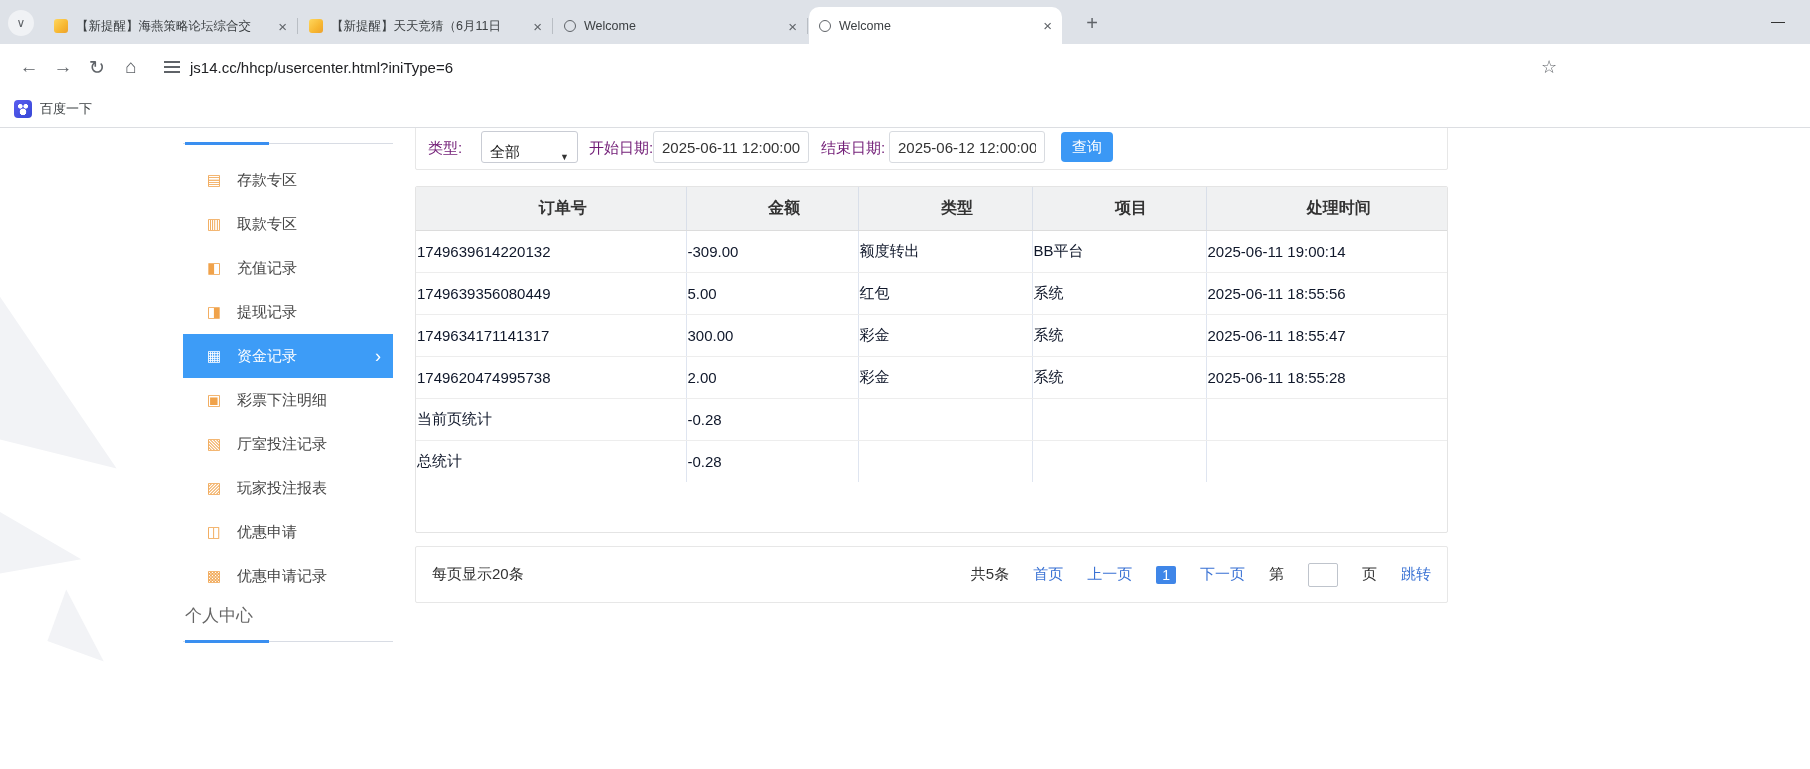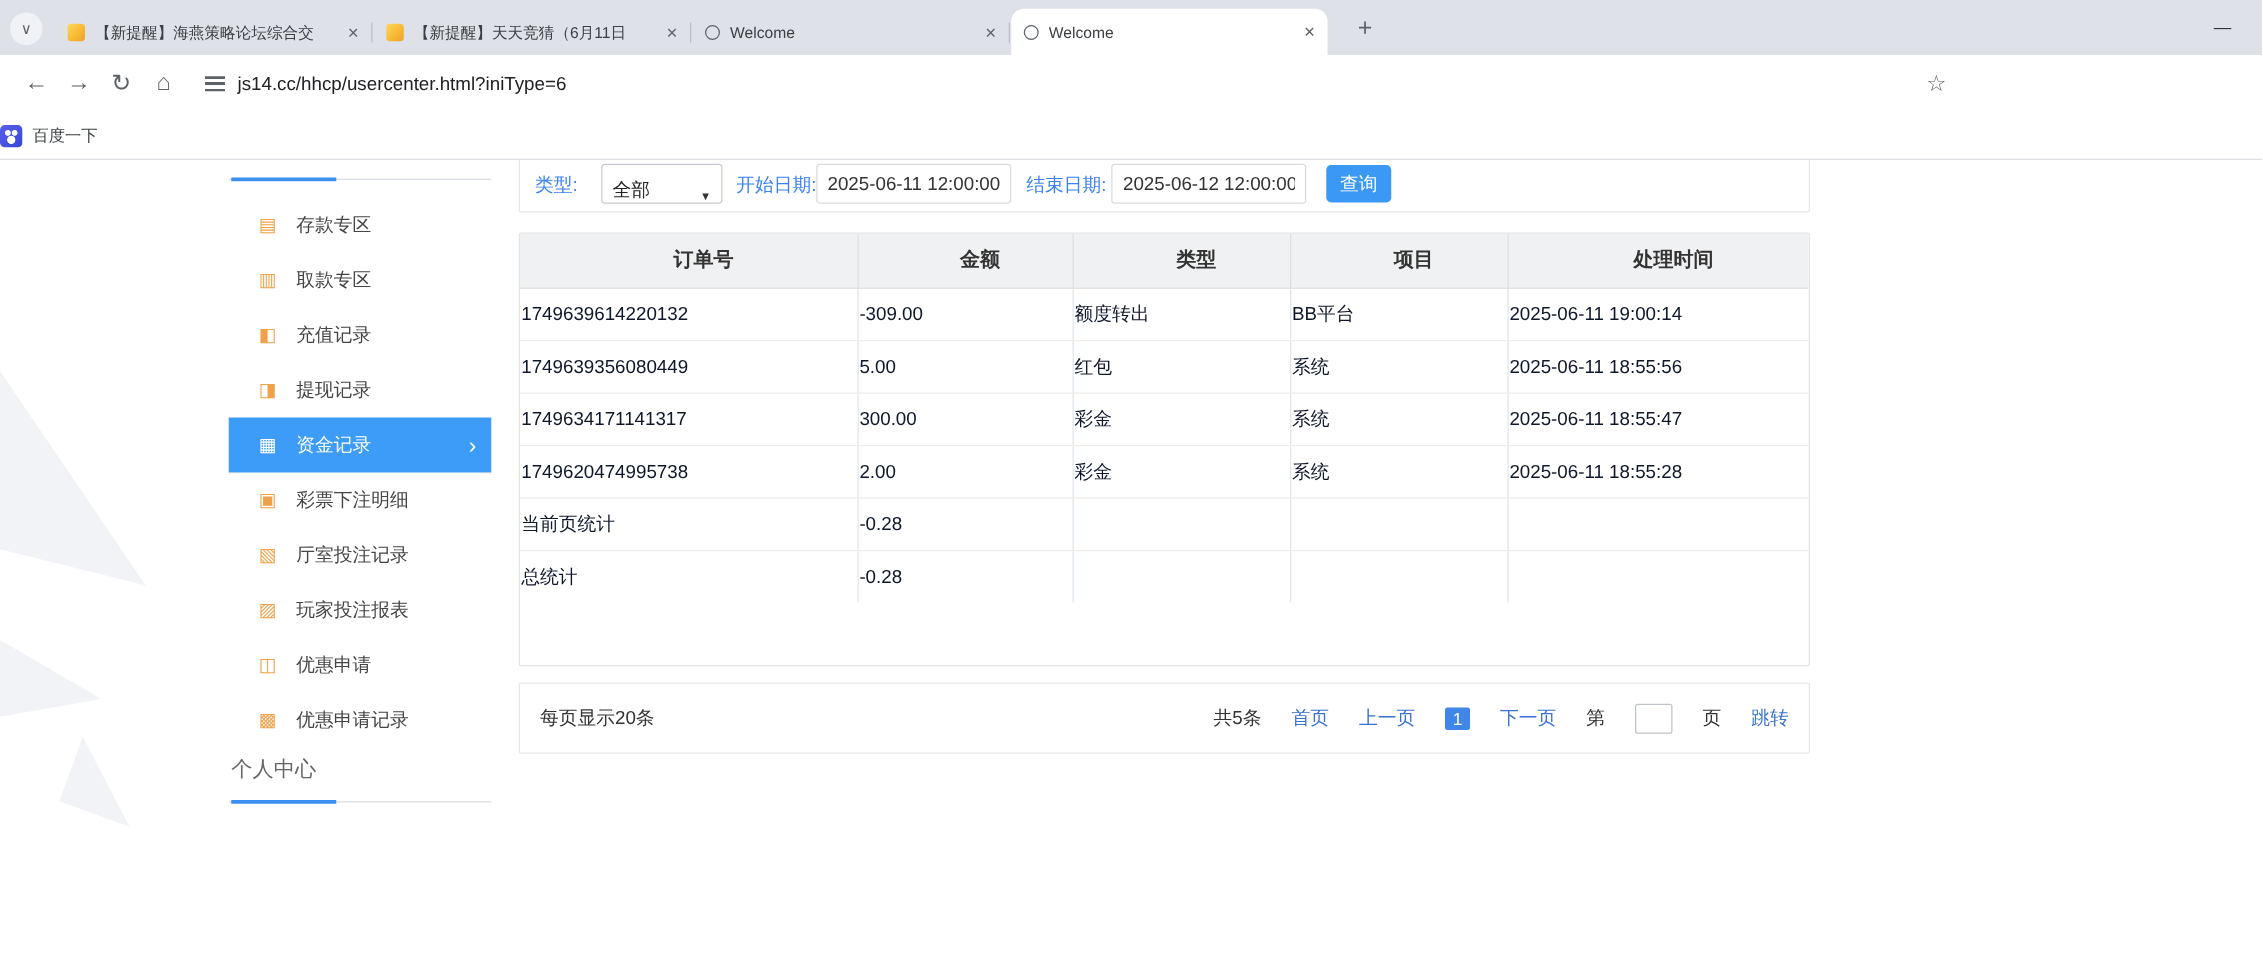--- a/index.html
+++ b/index.html
@@ -33,21 +33,21 @@
   .navbtn{width:34px;height:34px;display:flex;align-items:center;justify-content:center;
     font-size:19px;color:#5f6368;flex:none;}
   .site-icon{width:16px;height:12px;margin:0 10px 0 16px;flex:none;
     background:linear-gradient(#5f6368 0 2px,transparent 2px 5px,#5f6368 5px 7px,transparent 7px 10px,#5f6368 10px 12px);}
   .url-text{font-size:15px;color:#202124;}
   .star-btn{position:absolute;left:1534px;top:54px;width:30px;height:26px;display:flex;
     align-items:center;justify-content:center;font-size:18px;color:#5f6368;}
 
   
   .bookmarks{position:absolute;left:0;top:90px;width:100%;height:38px;background:#fff;
-    border-bottom:1px solid #dcdee2;display:flex;align-items:center;}
+    border-bottom:1px solid #dcdee2;display:flex;align-items:center;padding-left:14px;}
   .bm-icon{width:18px;height:18px;border-radius:4px;flex:none;margin-right:8px;
     background:
       radial-gradient(circle at 35% 35%, #fff 0 2px, transparent 2.6px),
       radial-gradient(circle at 65% 35%, #fff 0 2px, transparent 2.6px),
       radial-gradient(circle at 50% 66%, #fff 0 3px, transparent 3.6px),
       linear-gradient(135deg,#5a5df0,#3647d6);}
   .bm-label{font-size:13px;color:#3c4043;}
 
   
   .viewport{position:absolute;left:0;top:128px;width:100%;height:641px;background:#fff;overflow:hidden;}
@@ -68,21 +68,21 @@
   .s-item .ic{width:18px;margin-right:14px;color:#f0a24a;font-size:15px;text-align:center;flex:none;}
   .s-item .lb{font-size:15px;color:#454545;}
   .s-item.active{background:#3d9cf7;}
   .s-item.active .ic,.s-item.active .lb{color:#fff;}
   .s-item .chev{display:none;}
   .s-item.active .chev{display:block;position:absolute;right:12px;color:#fff;font-size:18px;}
 
   
   .card{position:absolute;left:415px;width:1033px;background:#fff;border:1px solid #e7e7e7;border-radius:2px;}
   .f-card{top:-12px;height:54px;}
-  .f-label{position:absolute;top:22px;font-size:15px;color:#3b82f6;white-space:nowrap;}
+  .f-label{position:absolute;top:22px;font-size:15px;color:#701a75;white-space:nowrap;}
   .fl-type{left:12px}.fl-start{left:173px}.fl-end{left:405px}
   .sel{position:absolute;left:65px;top:14px;width:97px;height:32px;border:1px solid #c9ccd4;border-radius:3px;
     display:flex;align-items:flex-end;padding:0 8px;font-size:15px;color:#222;background:#fff;}
   .sel .caret{margin-left:auto;font-size:9px;color:#333;}
   .f-input{position:absolute;top:14px;width:156px;height:32px;border:1px solid #d8dbe0;border-radius:3px;
     font-size:15px;color:#333;padding:0 8px;font-family:inherit;}
   .fi-start{left:237px}.fi-end{left:473px}
   .f-btn{position:absolute;left:645px;top:15px;width:52px;height:30px;background:#3b98f5;color:#fff;
     border:none;border-radius:4px;font-size:15px;font-family:inherit;display:flex;align-items:center;justify-content:center;}
 

